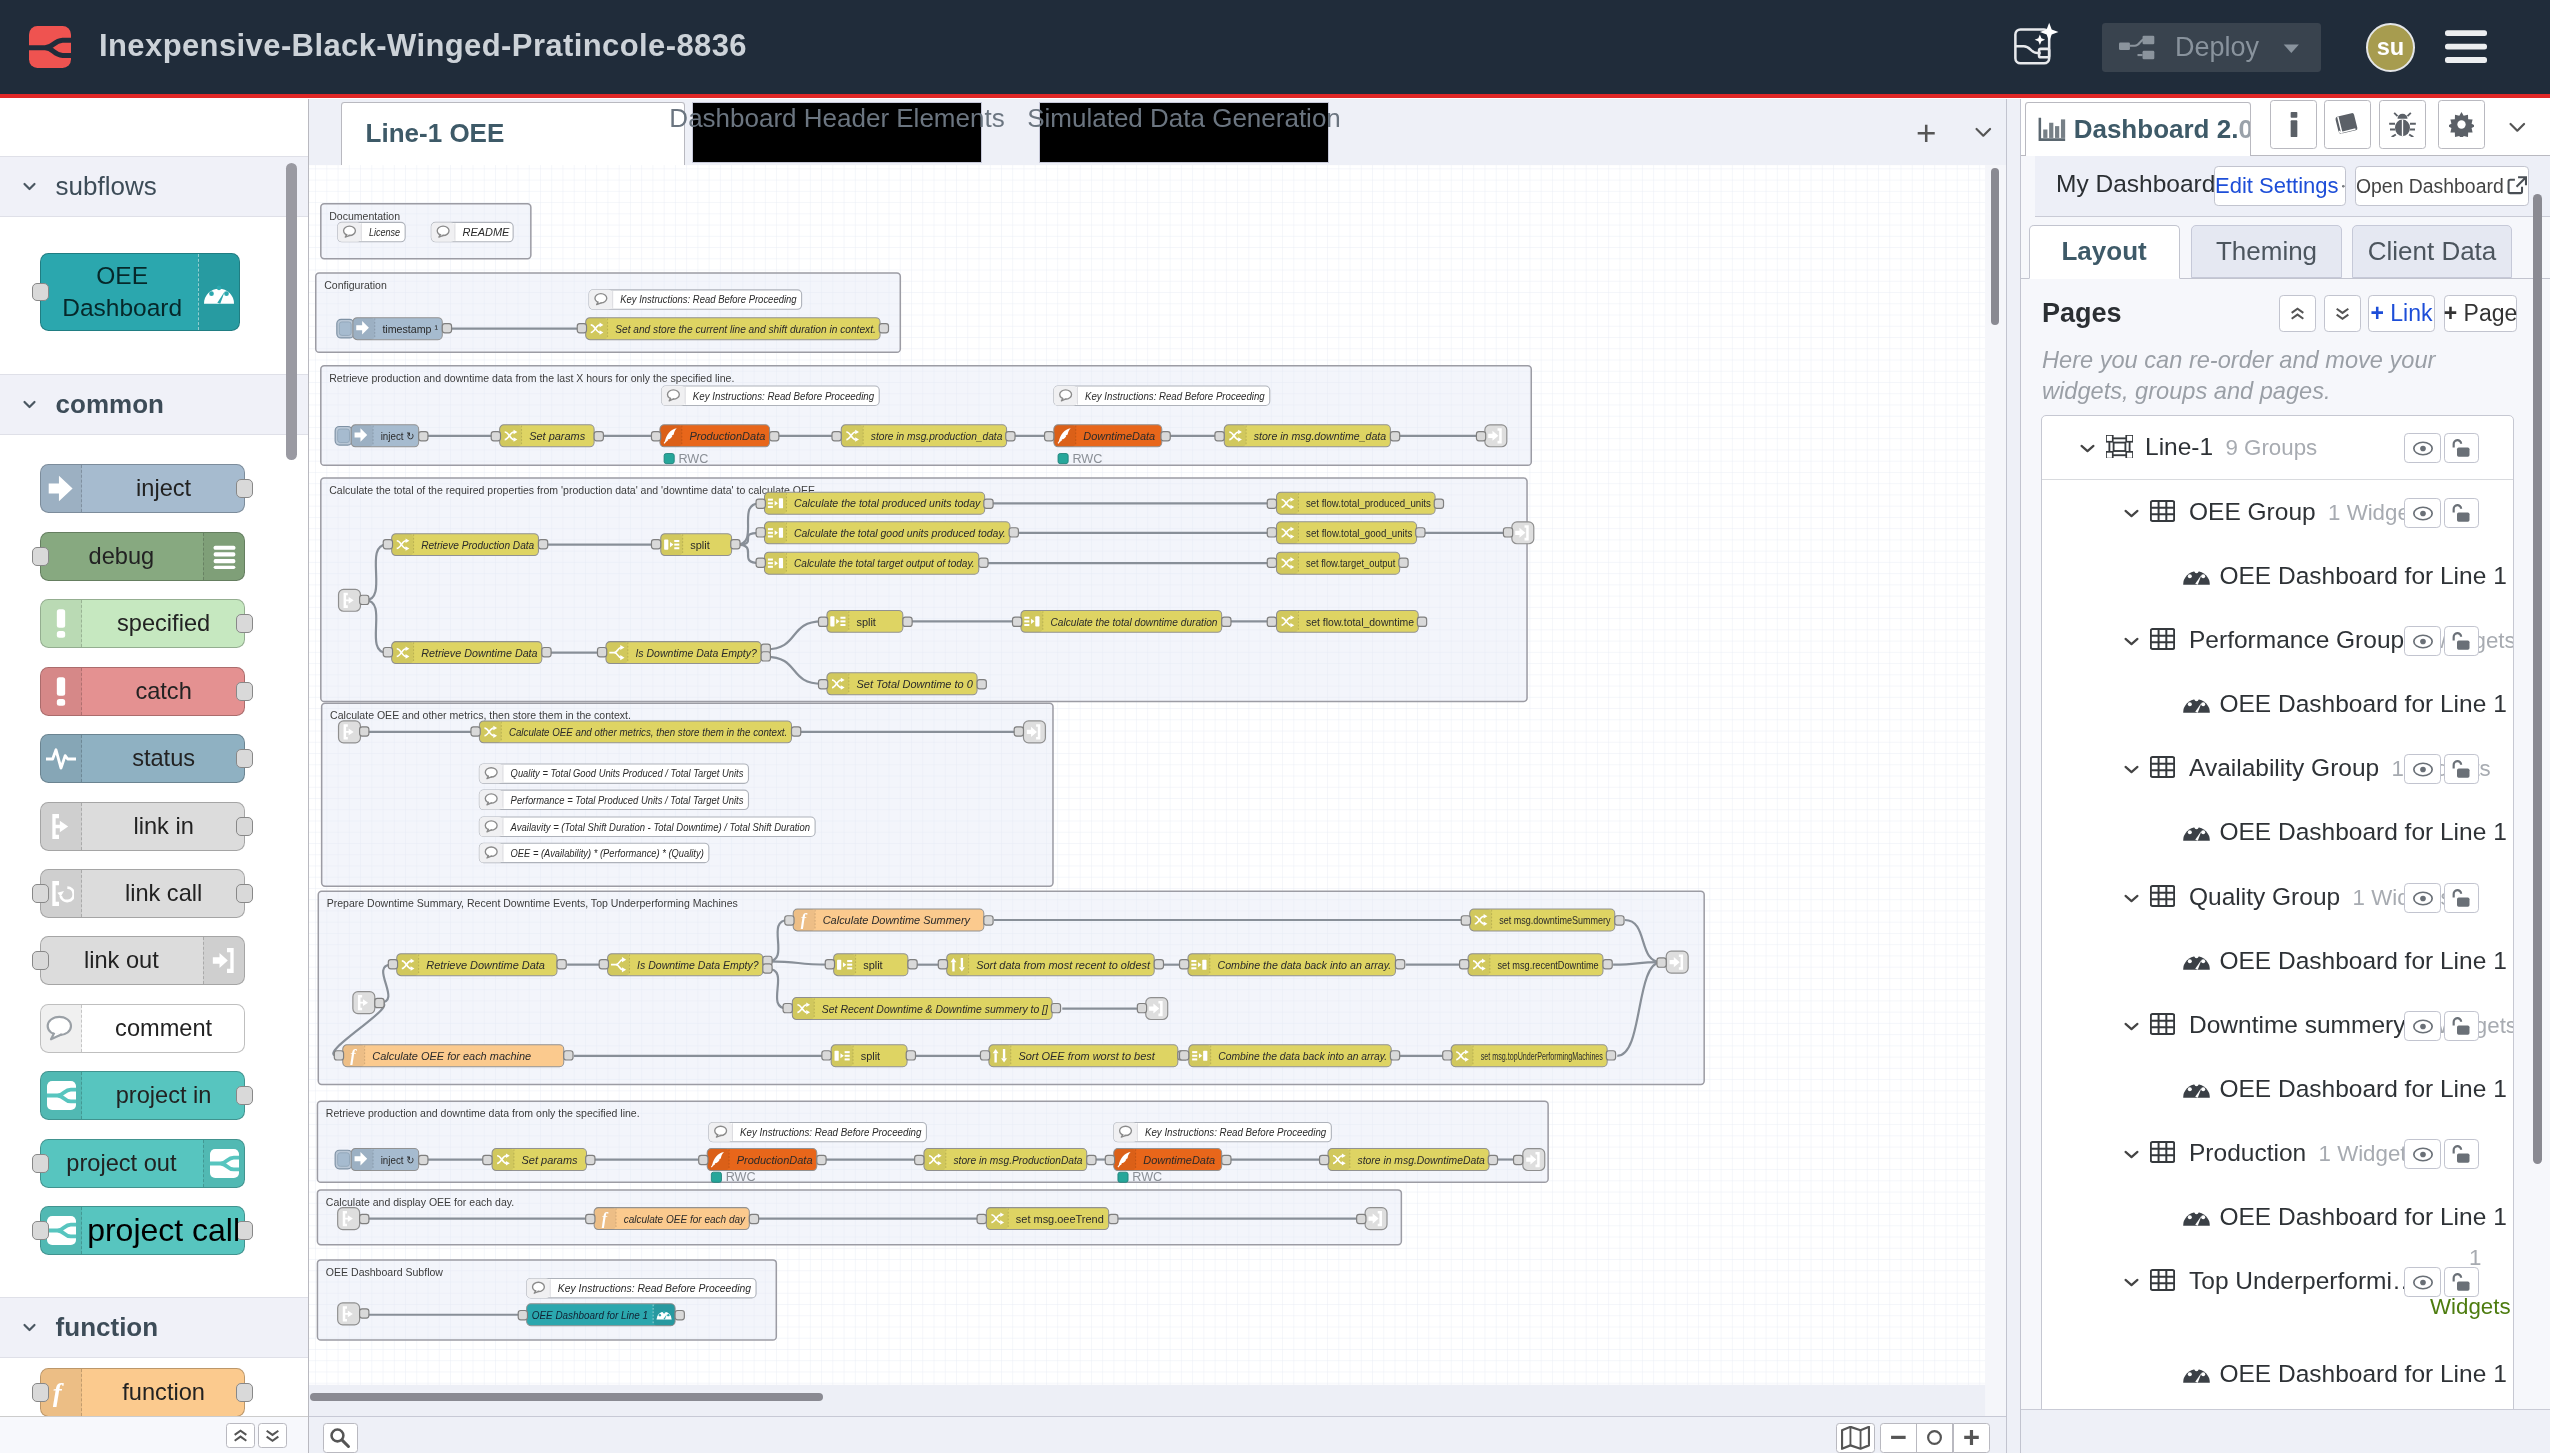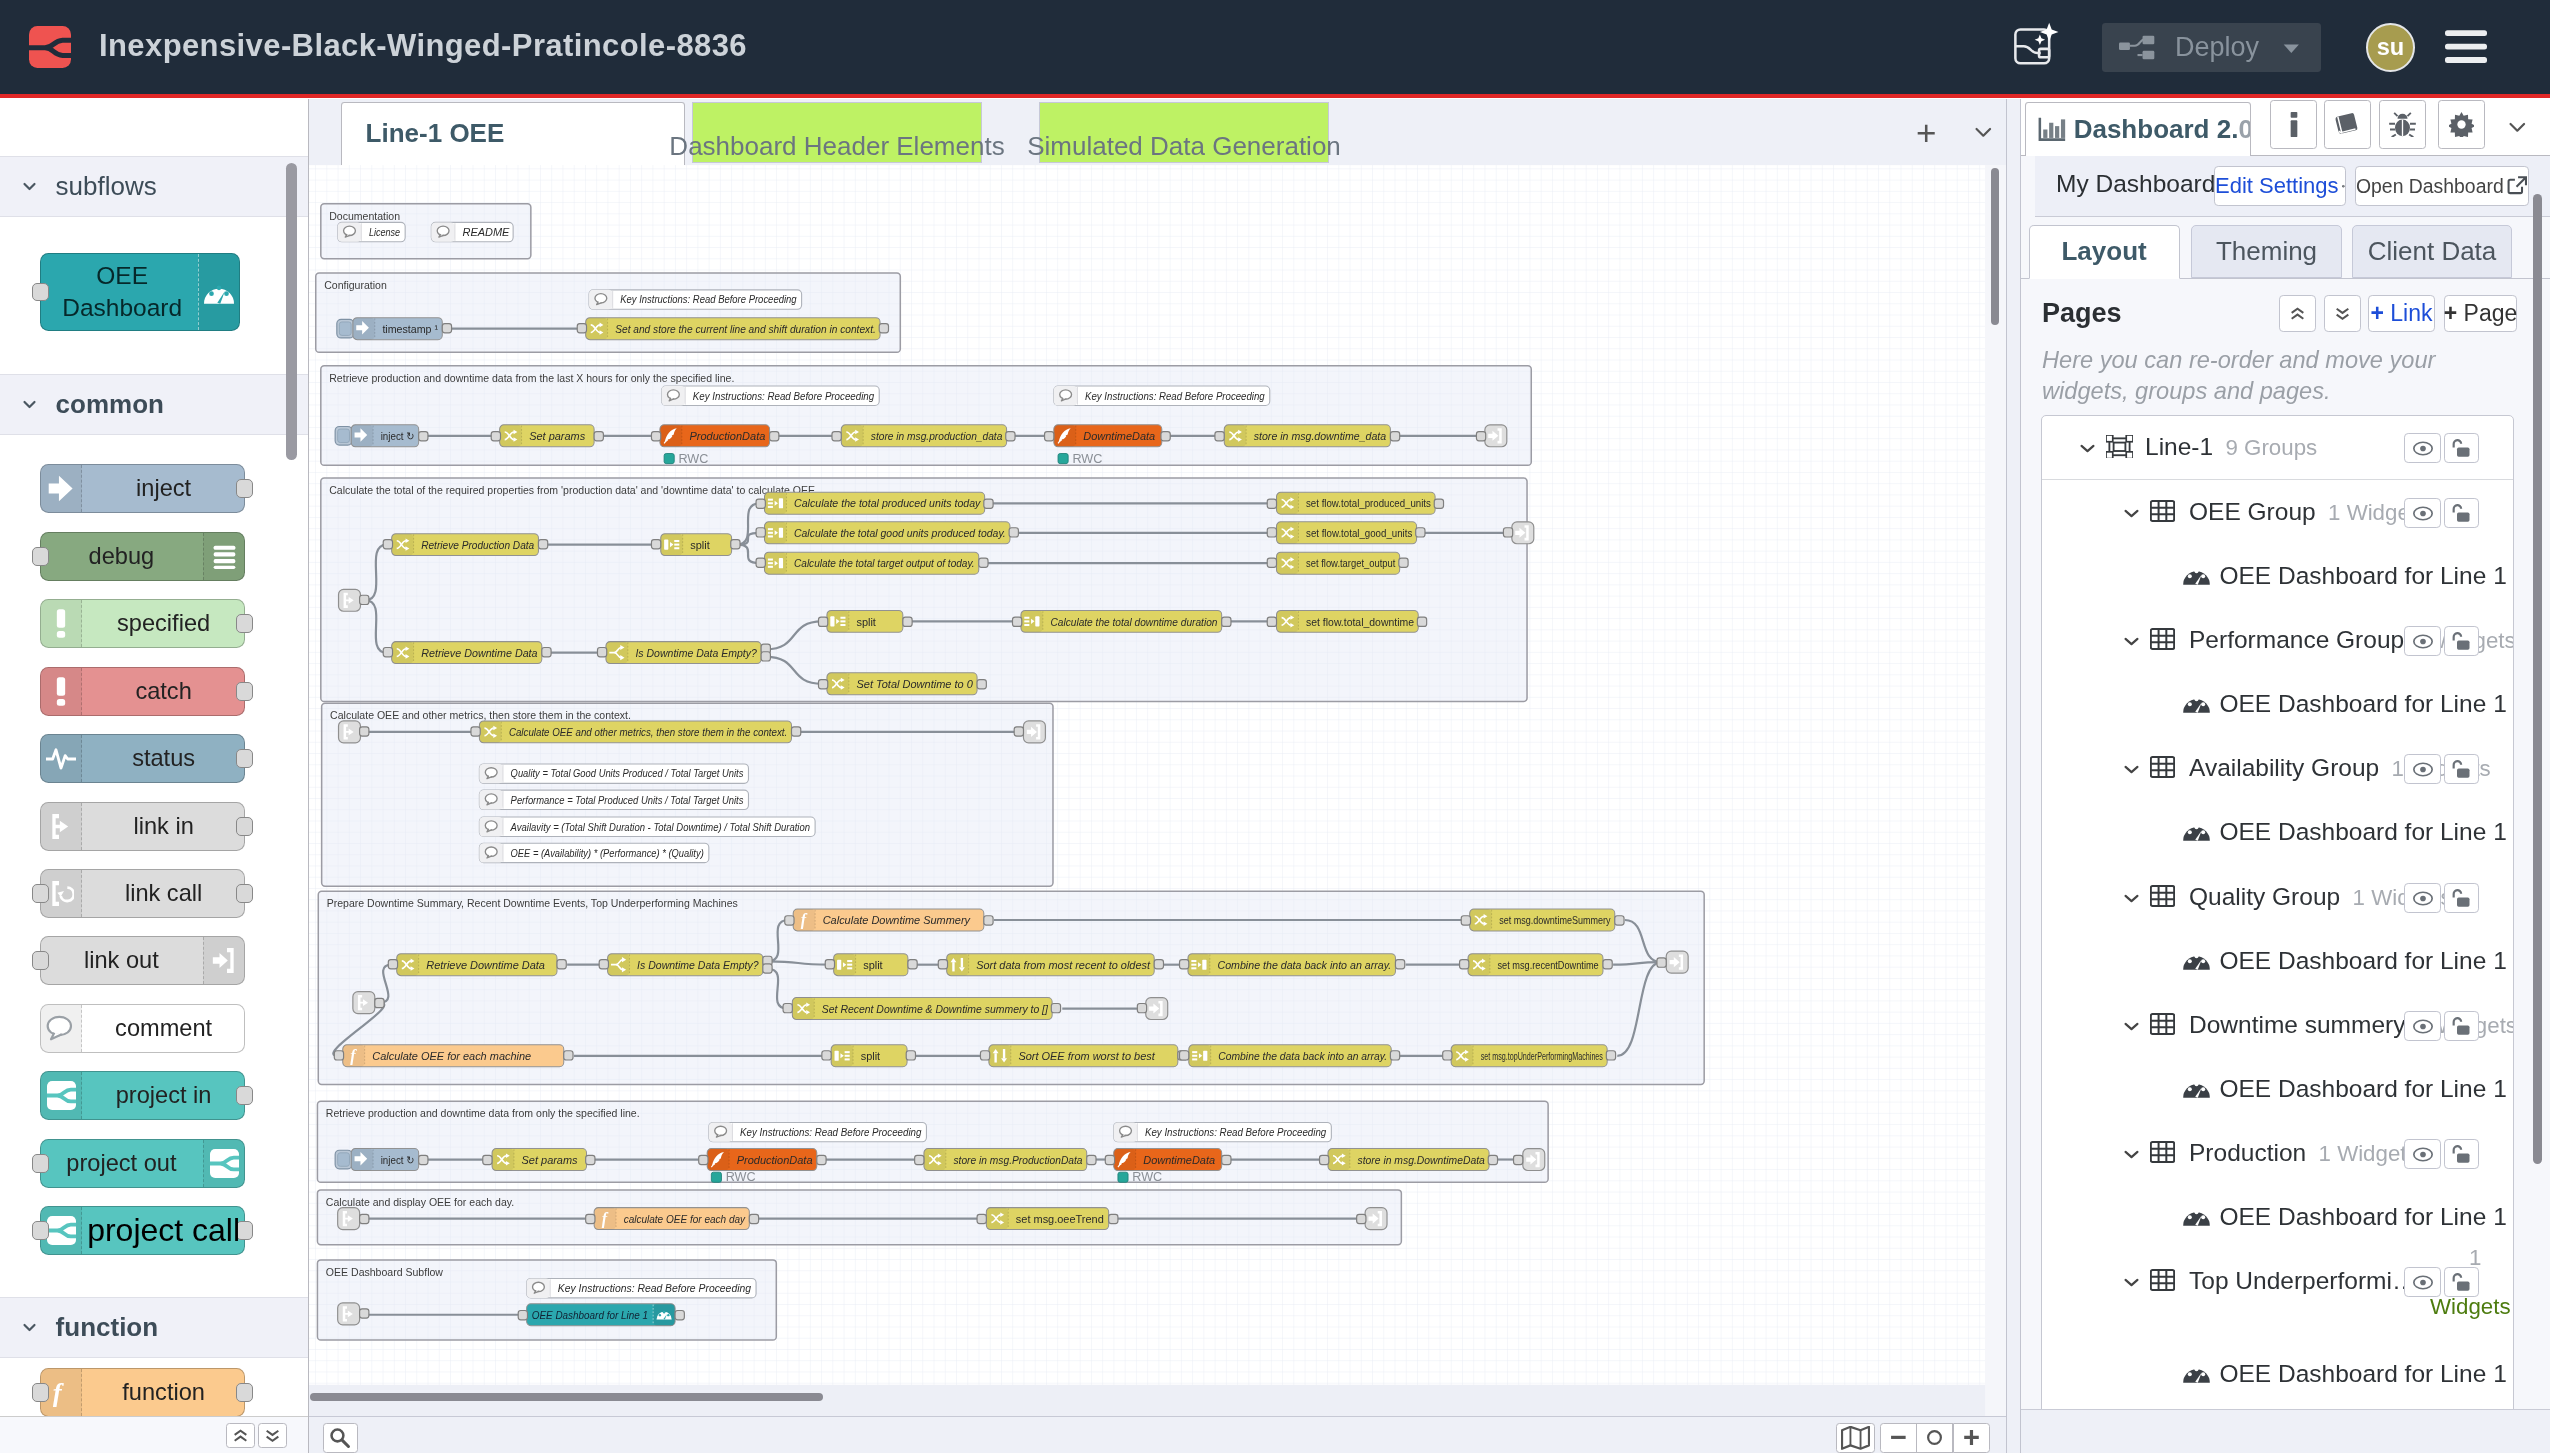--- a/index.html
+++ b/index.html
@@ -1,16 +1,16 @@
 <!DOCTYPE html>
 <html style="font-size:13.5px"><head><meta charset="utf-8"><style>
 *{margin:0;padding:0}
 body{width:2550px;height:1454px;position:relative;font-family:"Liberation Sans", sans-serif;overflow:hidden;background:#fff}
 .pport{position:absolute;top:50%;margin-top:-9.3px;width:17px;height:18.6px;background:#d9d9d9;border:1.7px solid #888;border-radius:5px;box-sizing:border-box}
-.itab{position:absolute;top:3.4px;width:290px;height:61px;background:#bef264;border:0.8px solid #c6c8d8;box-sizing:border-box;display:flex;align-items:flex-end;justify-content:center}
+.itab{position:absolute;top:3.4px;width:290px;height:61px;background:#000000;border:0.8px solid #c6c8d8;box-sizing:border-box;display:flex;align-items:flex-start;justify-content:center}
 .itab span{font-size:26px;color:#6b7580;white-space:nowrap}
 .sqbtn{position:absolute;background:#fff;border:0.8px solid #b9b9c0;border-radius:3.4px;box-sizing:border-box;display:flex;align-items:center;justify-content:center}
 .wbtn{position:absolute;background:#fff;border:0.8px solid #c2c4cf;border-radius:4.2px;box-sizing:border-box;display:flex;align-items:center;justify-content:center;white-space:nowrap}
 </style></head>
 <body>
 
 <div style="position:absolute;left:0;top:0;width:100%;height:94px;background:#202c3a">
   <svg width="42" height="42" viewBox="0 0 50 50" style="position:absolute;left:29px;top:26px">
       <rect width="50" height="50" rx="10" fill="#ef5350"></rect>
       <path d="M-2,26 H19 C29,26 29,17.5 40,17 H52 M19,26 C29,26 29,34.5 40,35 H52" fill="none" stroke="#202c3a" stroke-width="6"></path>

